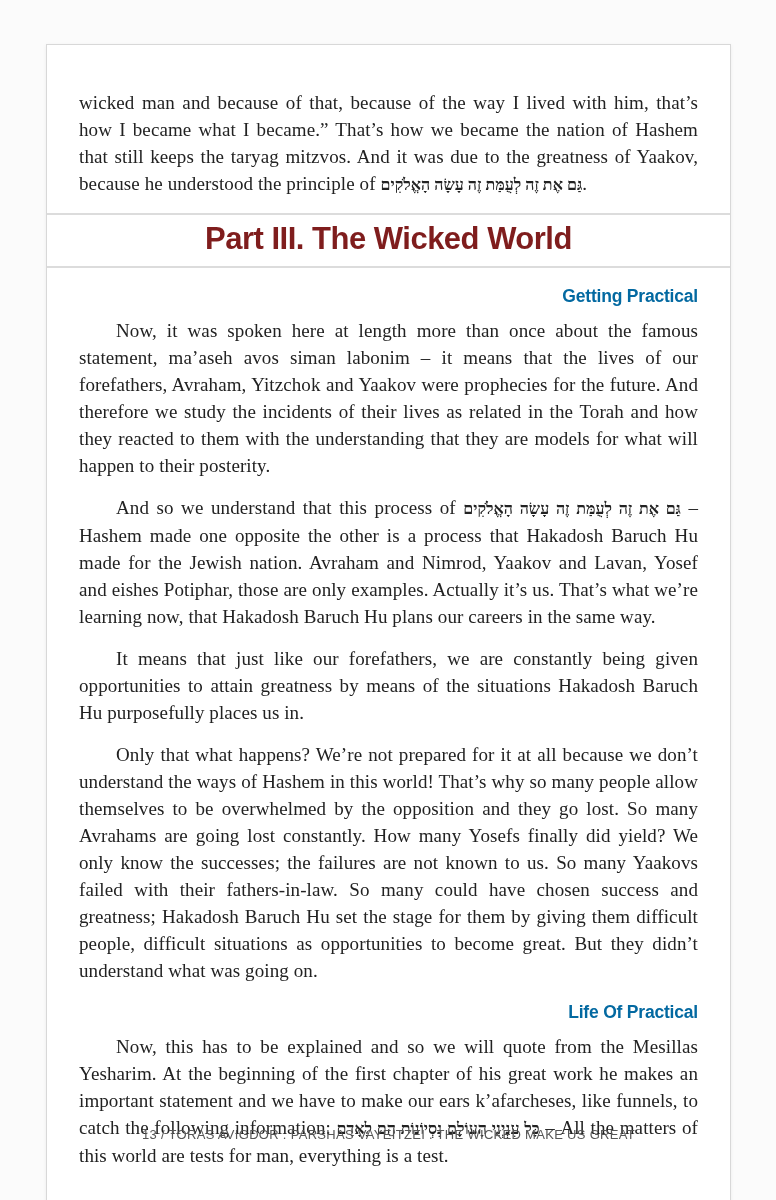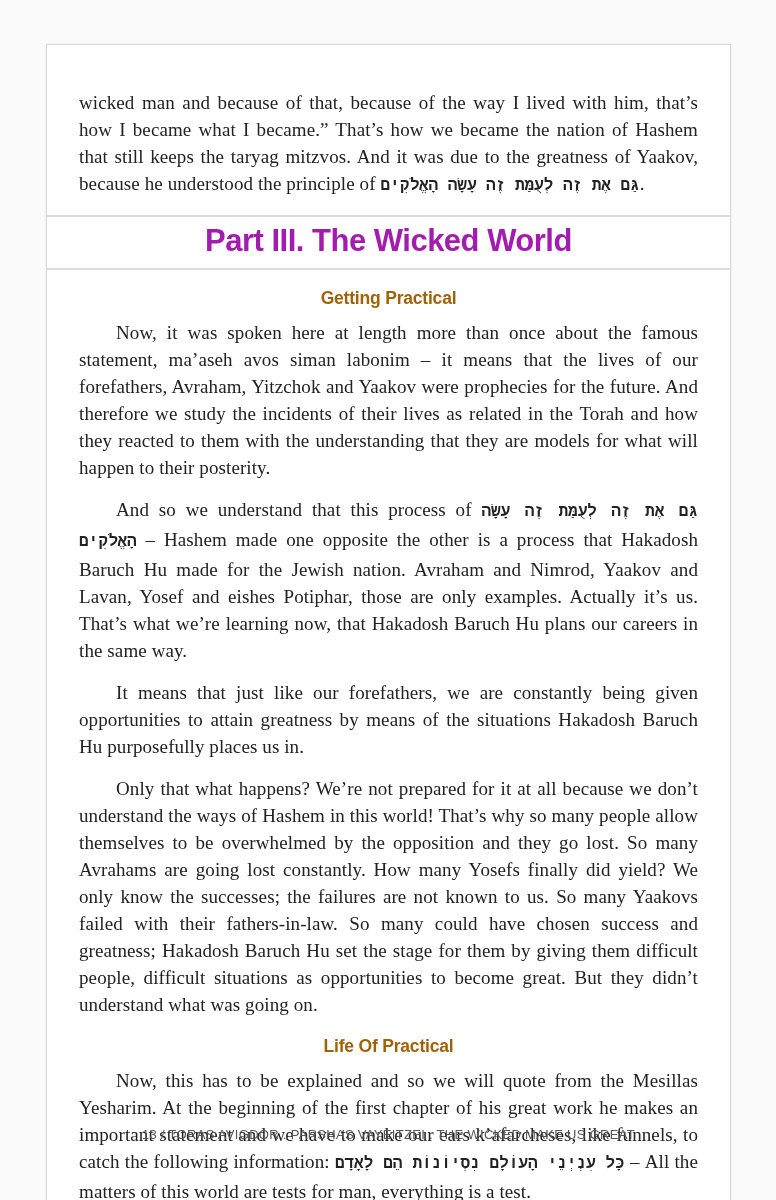--- a/index.html
+++ b/index.html
@@ -28,49 +28,49 @@
     margin: 0 0 15px 0;
     font-size: 19px;
     line-height: 27px;
     color: #222222;
     text-align: justify;
     letter-spacing: 0.1px;
   }
   .body-par.indent { text-indent: 37px; margin-top: 10px; }
   .it { }
   .heb {
-    font-family: Liberation Mono, monospace;
+    font-family: Liberation Serif, serif;
     font-weight: 700;
     font-size: 16px;
     letter-spacing: 0;
   }
   .part-band {
     margin: 13px -32px 8px -32px;
     border-top: 2px solid #dcdcdc;
     border-bottom: 2px solid #dcdcdc;
     background: #ffffff;
     text-align: center;
     padding: 6px 0 9px 0;
   }
   .part-title {
     margin: 0;
     font-family: "Liberation Sans", sans-serif;
     font-weight: 700;
     font-size: 31px;
     line-height: 36px;
-    color: #a21caf;
+    color: #7f1d1d;
     letter-spacing: -0.5px;
   }
   .section-heading {
     margin: 18px 0 10px 0;
     font-family: "Liberation Sans", sans-serif;
     font-weight: 700;
     font-size: 17.5px;
-    color: #a16207;
-    text-align: center;
+    color: #0369a1;
+    text-align: right;
     letter-spacing: -0.2px;
   }
   .page-footer {
     position: absolute;
     left: 0; top: 1082px;
     width: 100%;
     text-align: center;
     font-family: "Liberation Sans", sans-serif;
     font-weight: 400;
     font-size: 13px;

